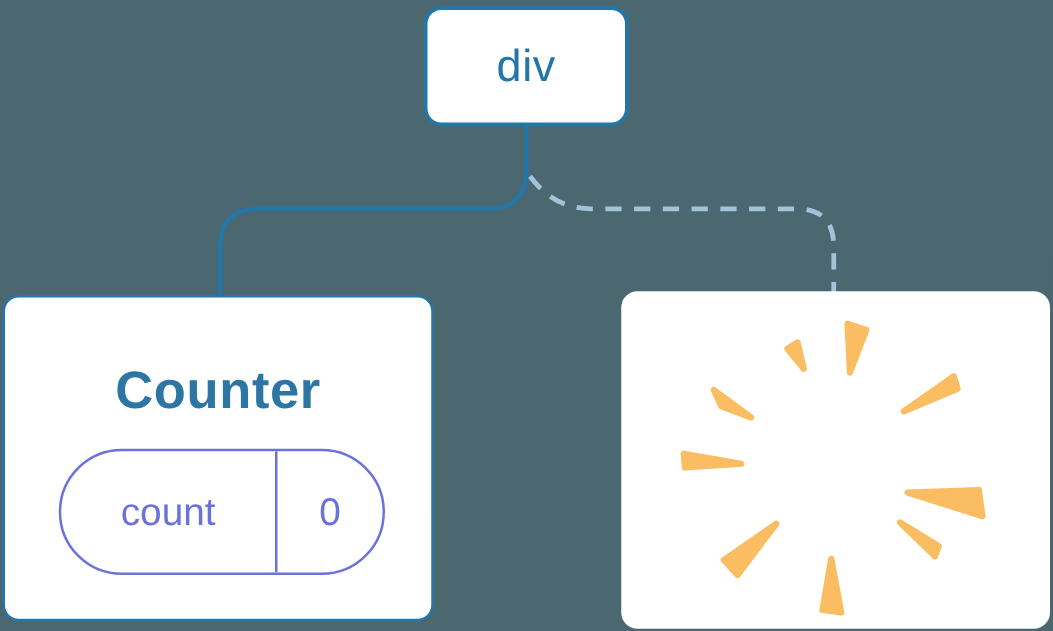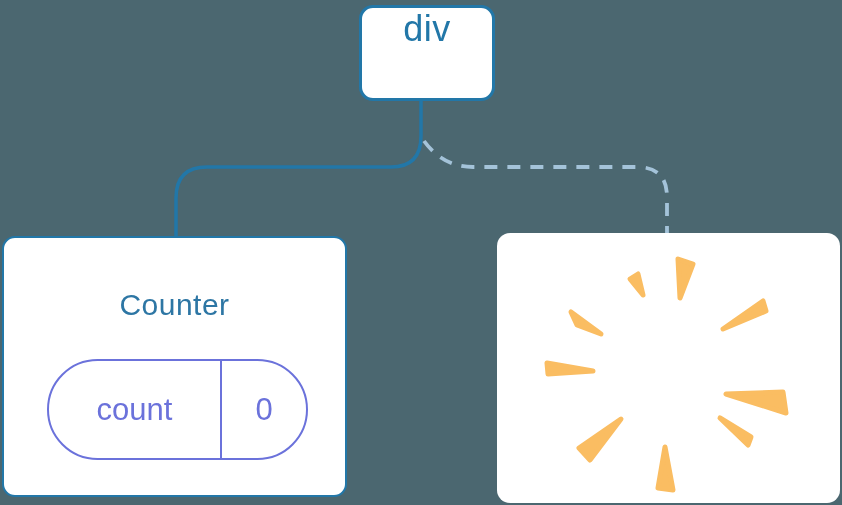--- a/index.html
+++ b/index.html
@@ -37,49 +37,49 @@
   }
   .dashed-edge {
     fill: none;
     stroke: var(--dashed-blue);
     stroke-width: 3.8;
     stroke-dasharray: 13 10;
     stroke-linecap: butt;
   }
   .node-root {
     position: absolute;
-    left: 359px; top: 5px;
-    width: 136px; height: 96px;
+    left: 339px; top: 5px;
+    width: 164px; height: 96px;
     background: var(--card-bg);
     border: 3px solid var(--blue);
     border-radius: 14px;
     display: flex;
-    align-items: flex-start;
+    align-items: center;
     justify-content: center;
     color: var(--blue);
     font-size: 36px;
     font-weight: 500;
     letter-spacing: 0.5px;
   }
   .card-counter {
     position: absolute;
     left: 2px; top: 236px;
     width: 345px; height: 261px;
     background: var(--card-bg);
     border: 2.5px solid var(--blue);
     border-radius: 13px;
   }
   .counter-title {
     position: absolute;
     left: 0; top: 50px;
     width: 100%;
     text-align: center;
     color: var(--title-blue);
-    font-size: 30px;
-    font-weight: 400;
+    font-size: 42px;
+    font-weight: 700;
     letter-spacing: 0.5px;
   }
   .state-pill {
     position: absolute;
     left: 43px; top: 121px;
     width: 261px; height: 101px;
     border: 2.5px solid var(--purple);
     border-radius: 51px;
     display: flex;
     align-items: stretch;

